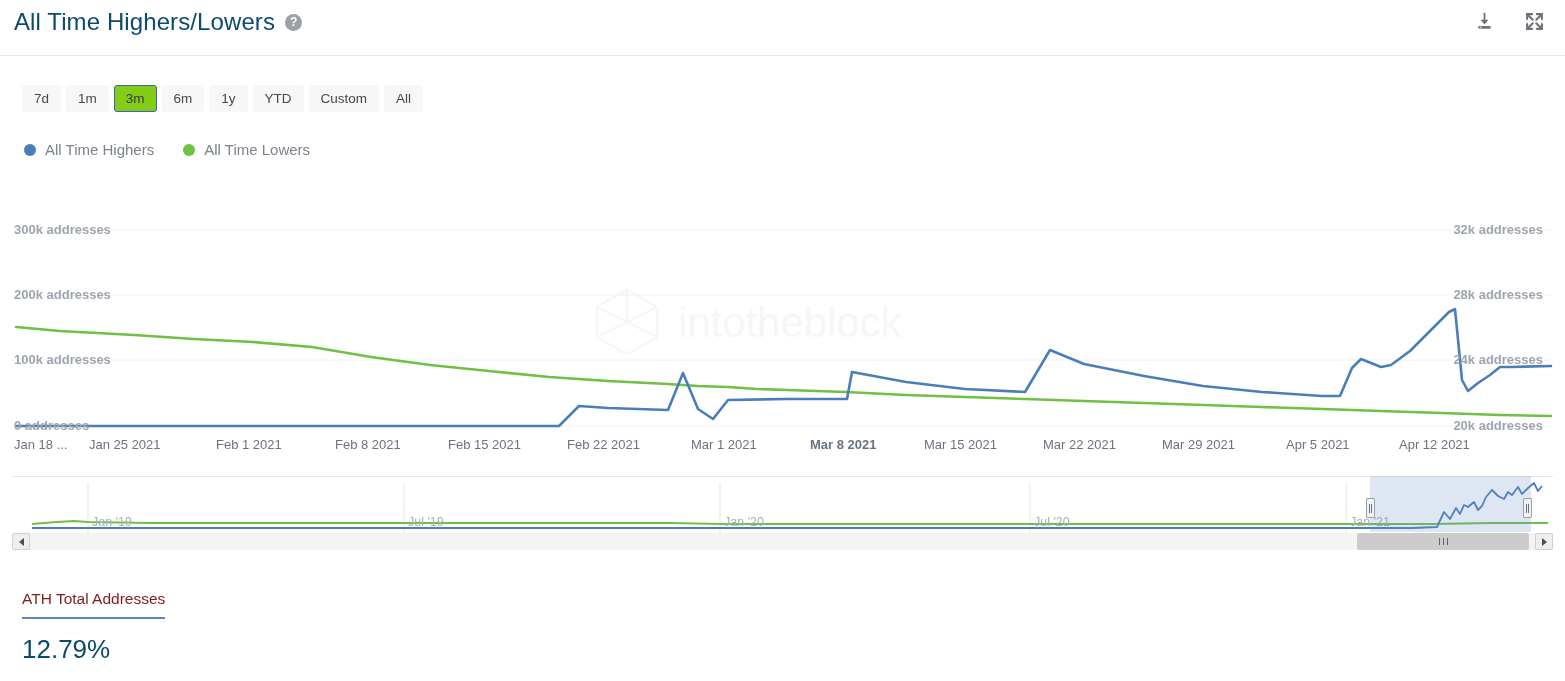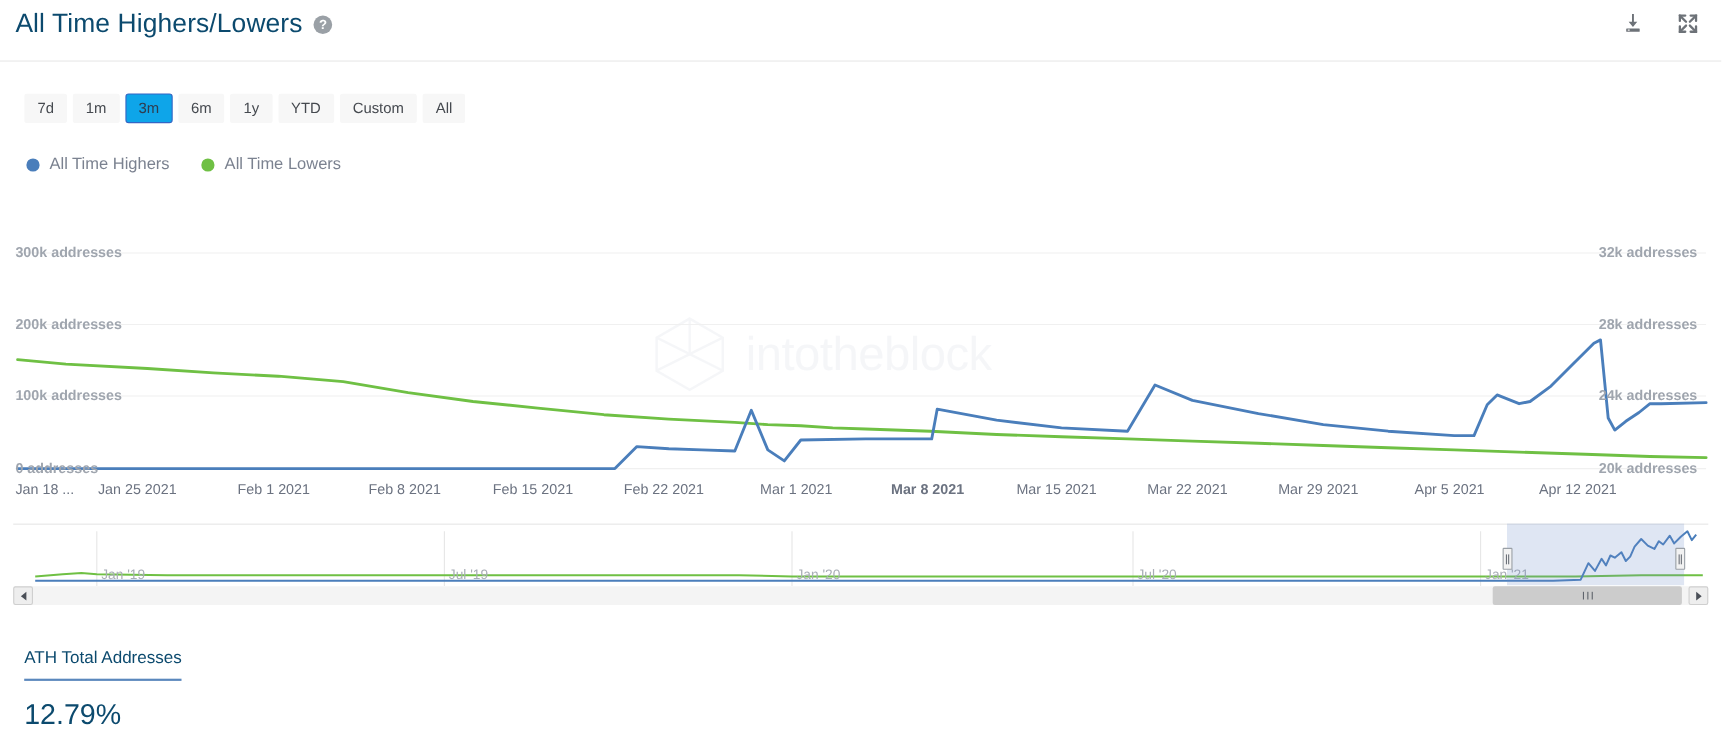--- a/index.html
+++ b/index.html
@@ -63,21 +63,21 @@
     background: #f7f7f7;
     border: 1px solid transparent;
     border-radius: 3px;
     font-size: 13.5px;
     color: #45494f;
     display: flex; align-items: center; justify-content: center;
     cursor: pointer;
     white-space: nowrap;
   }
   .range-btn.active {
-    background: #0ea5e9;
+    background: #84cc16;
     border: 1px solid #3465c4;
     color: #2f3c4f;
   }
 
   
   .legend {
     position: absolute;
     left: 24px; top: 141px;
     display: flex; align-items: flex-start; gap: 29px;
   }
@@ -207,21 +207,21 @@
 
   
   .stats {
     position: absolute;
     left: 22px; top: 590px;
     display: flex; gap: 17px;
   }
   .stat-block { min-width: 0; }
   .stat-label {
     font-size: 15.5px;
-    color: #0c4a6e;
+    color: #7f1d1d;
     white-space: nowrap;
     padding-bottom: 9px;
     cursor: pointer;
   }
   .stat-rule { height: 2px; width: 100%; }
   .stat-value {
     font-size: 26px;
     color: #0c4a6e;
     margin-top: 15px;
     white-space: nowrap;

